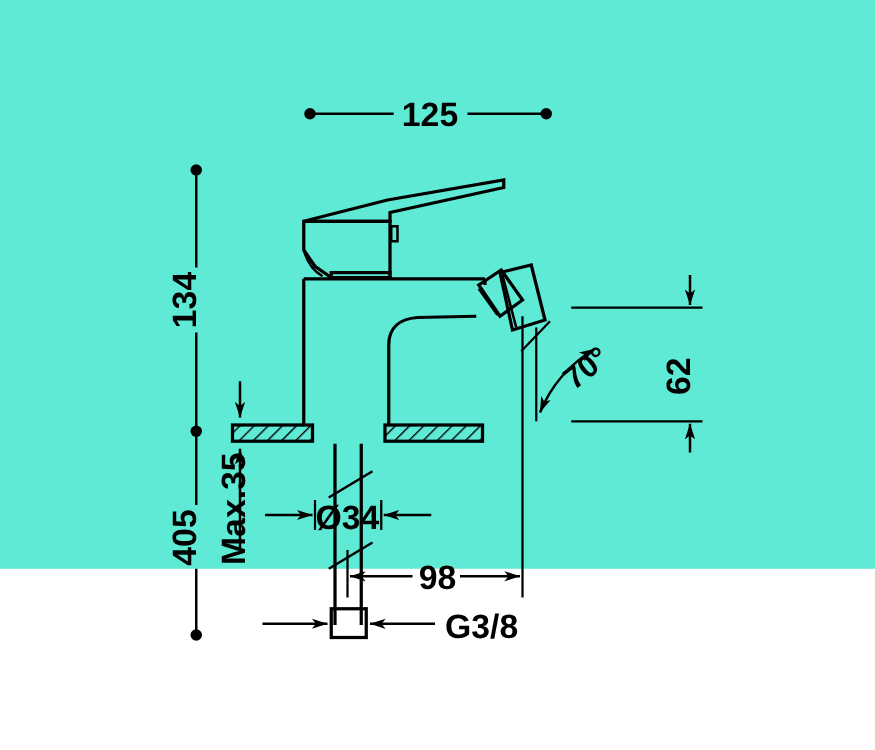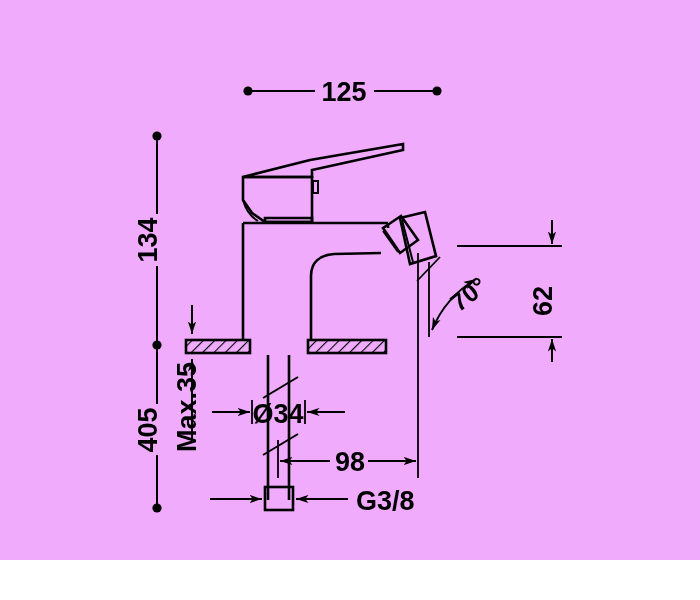--- a/index.html
+++ b/index.html
@@ -10,22 +10,22 @@
   }
   body {
     width: 700px;
     height: 600px;
     font-family: "Liberation Sans", sans-serif;
     overflow: hidden;
   }
   #drawing-root {
     position: relative;
     width: 700px;
-    height: 560px;
-    background: #f0abfc;
+    height: 455px;
+    background: #5eead4;
   }
   svg#tech-drawing {
     display: block;
     width: 700px;
     height: 600px;
   }
   .dim-text {
     font-family: "Liberation Sans", sans-serif;
     font-weight: bold;
     font-size: 27px;

